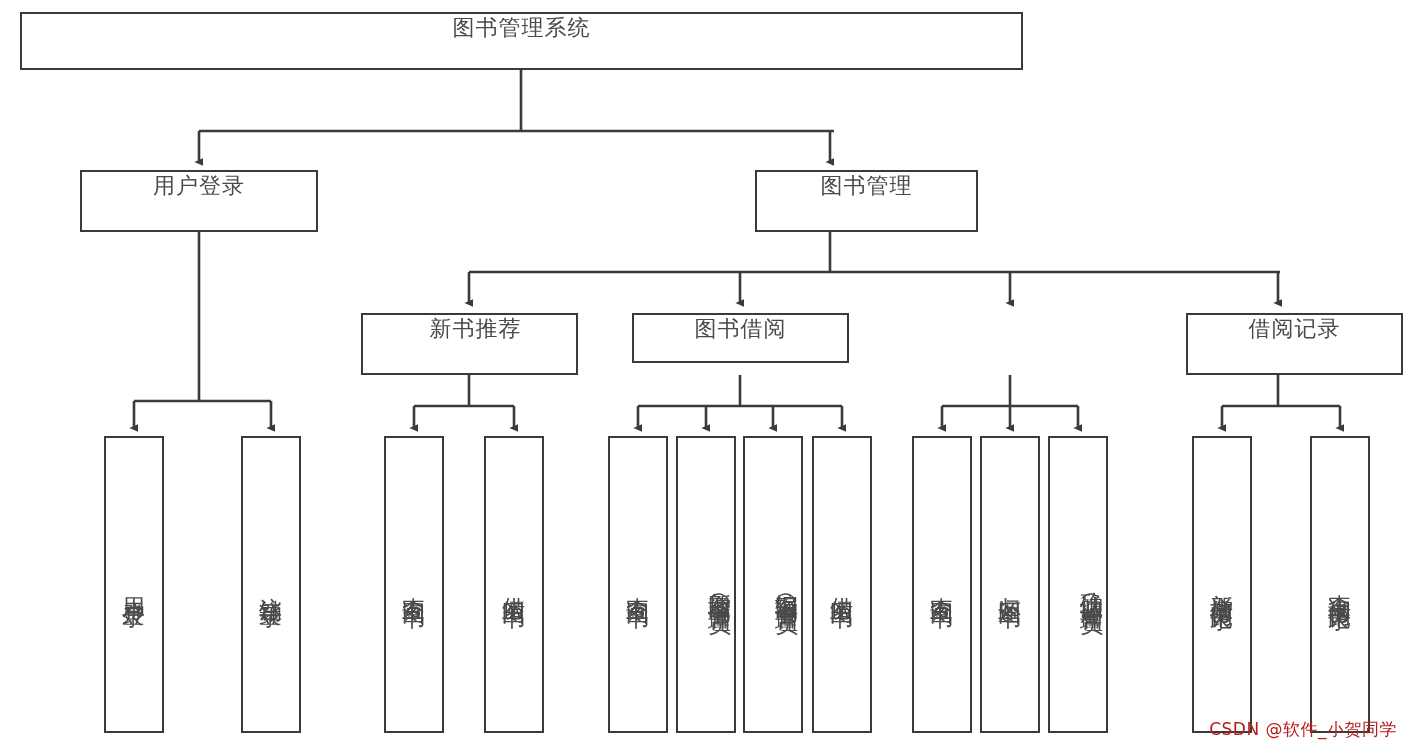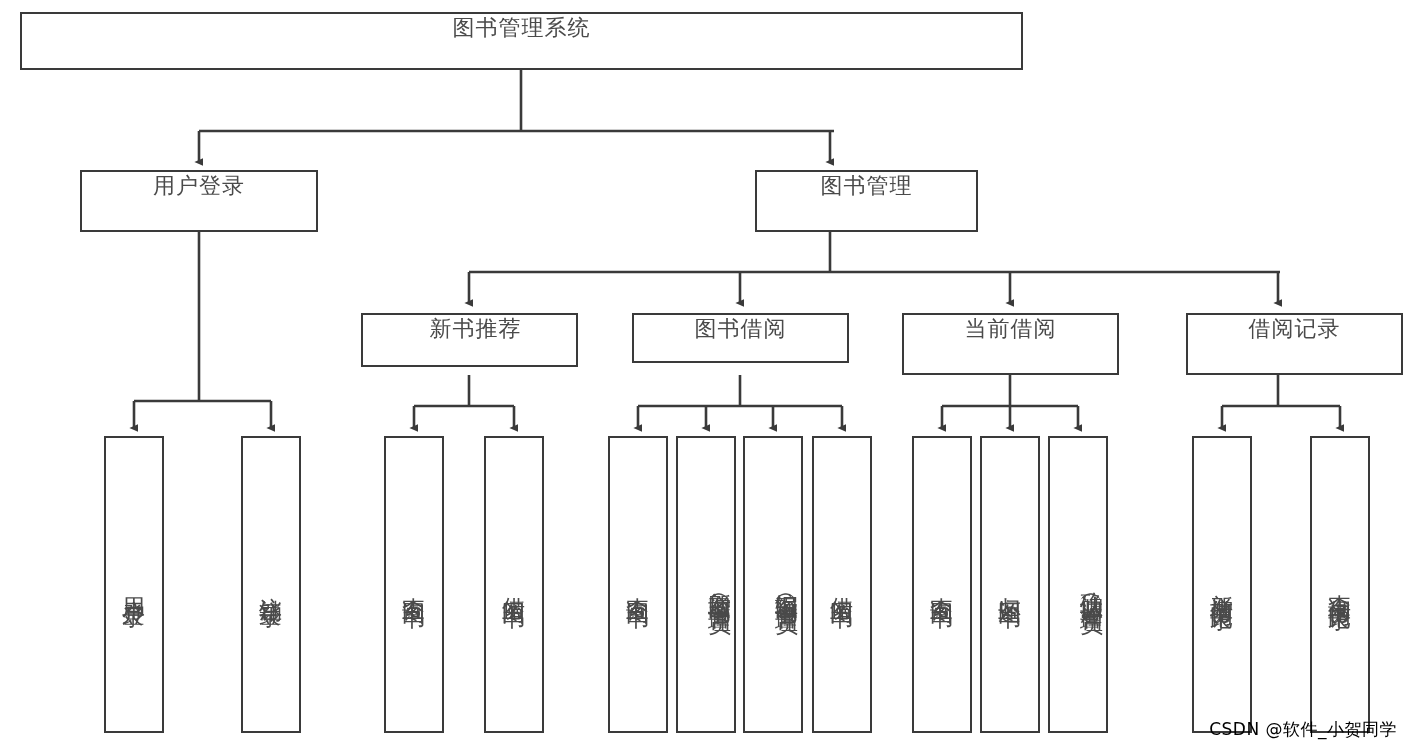--- a/index.html
+++ b/index.html
@@ -58,21 +58,21 @@
   }
   .node-label {
     display: block;
     white-space: pre-line;
   }
   #watermark {
     position: absolute;
     right: 8px;
     bottom: 6px;
     font-size: 17px;
-    color: #000000;
+    color: #b91c1c;
     letter-spacing: 0.5px;
     z-index: 5;
     white-space: nowrap;
   }
 </style>
 </head>
 <body>
 
 <div id="diagram-root">
 
@@ -130,28 +130,25 @@
     <span class="node-label">图书管理系统</span>
   </div>
 
   <div class="node horiz" style="left:80px; top:170px; width:238px; height:62px;">
     <span class="node-label">用户登录</span>
   </div>
   <div class="node horiz" style="left:711px; top:170px; width:223px; height:62px;margin-left:44px;">
     <span class="node-label">图书管理</span>
   </div>
 
-  <div class="node horiz" style="left:361px; top:313px; width:217px; height:54px;padding-left:12px;">
+  <div class="node horiz" style="left:361px; top:313px; width:217px; height:62px;padding-left:12px;">
     <span class="node-label">新书推荐</span>
   </div>
   <div class="node horiz" style="left:632px; top:313px; width:217px; height:50px;">
     <span class="node-label">图书借阅</span>
-  </div>
-  <div class="node horiz" style="left:902px; top:313px; width:217px; height:62px;">
-    <span class="node-label">当前借阅</span>
   </div>
   <div class="node horiz" style="left:1171px; top:313px; width:217px; height:62px;margin-left:15px;">
     <span class="node-label">借阅记录</span>
   </div>
 
   <div class="node vert mid" style="left:104px; top:436px; width:60px; height:297px;">
     <span class="node-label">用户登录</span>
   </div>
   <div class="node vert mid" style="left:241px; top:436px; width:60px; height:297px;">
     <span class="node-label">注销登录</span>

